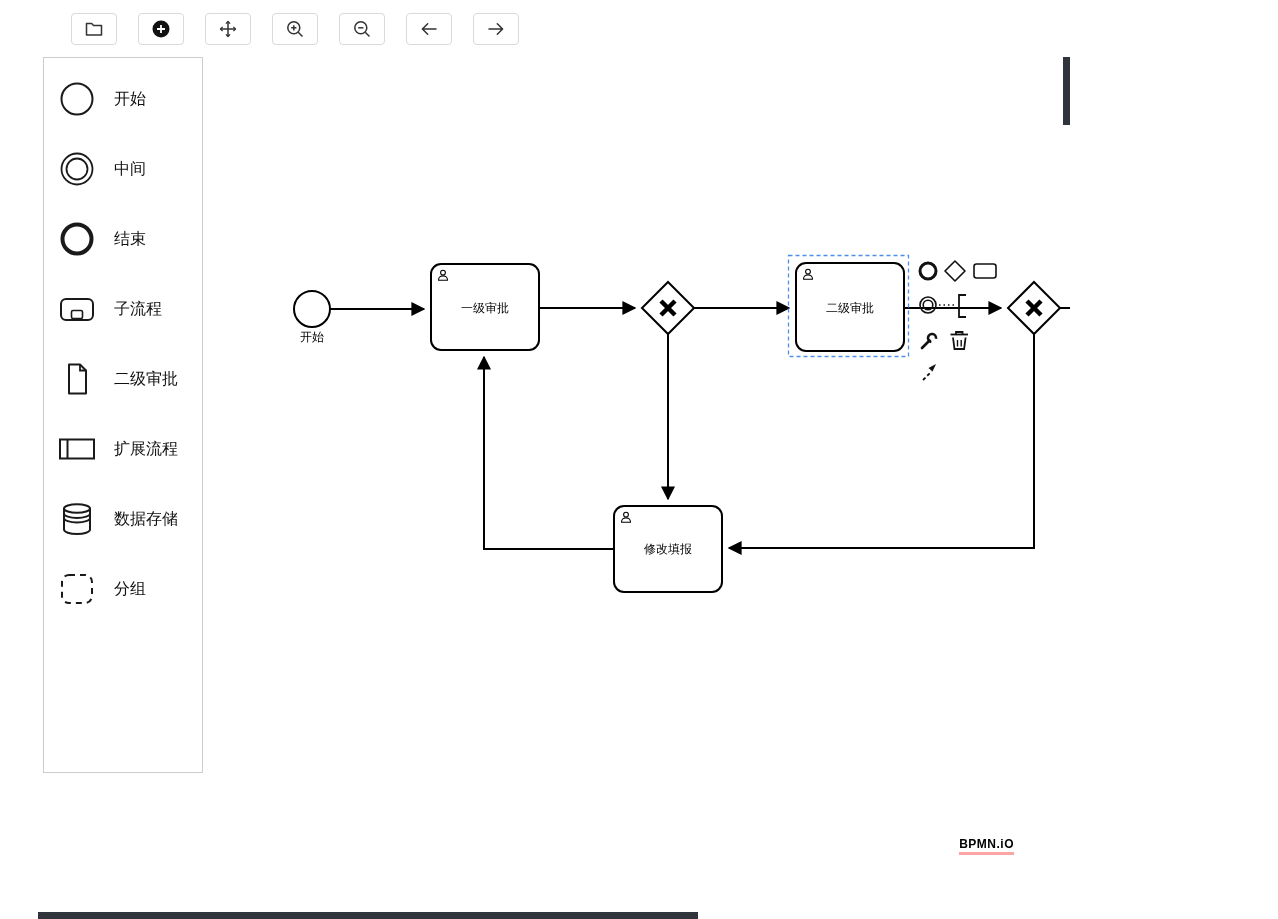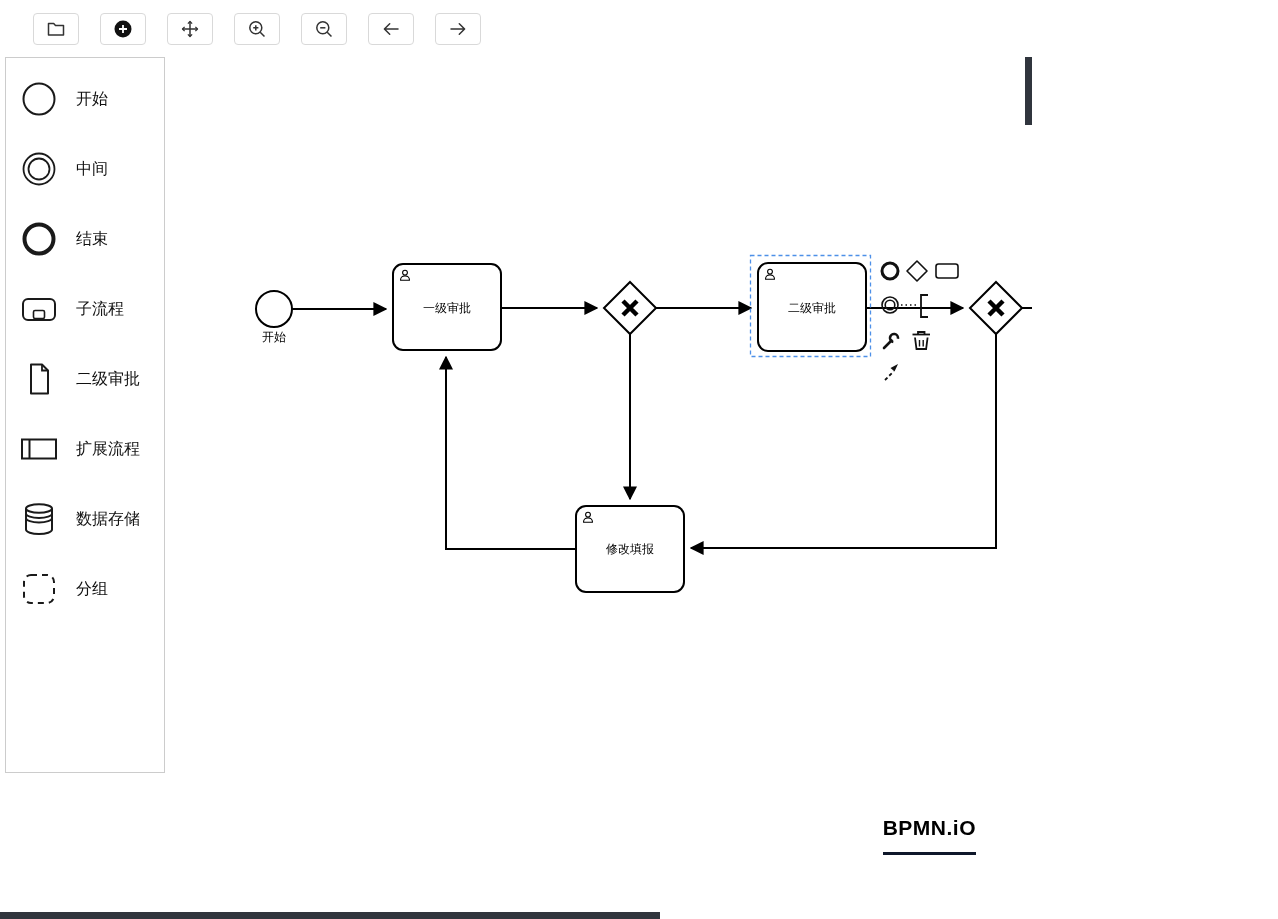--- a/index.html
+++ b/index.html
@@ -1,34 +1,34 @@
 <!DOCTYPE html>
 <html><head>
 <meta charset="utf-8">
 <style>
   html,body{margin:0;padding:0;background:#fff;}
   .app{position:relative;width:1032px;height:919px;background:#fff;overflow:hidden;
-       font-family:"Liberation Sans",sans-serif;}
+       font-family:"Liberation Sans",sans-serif;margin-left:38px;}
   
   .toolbar{position:absolute;top:0;left:0;right:0;height:57px;display:flex;align-items:center;
            gap:21px;padding-left:33px;background:#fff;z-index:3;}
   .tb-btn{width:46px;height:32px;border:1px solid #d9d9d9;border-radius:4px;background:#fff;
           display:flex;align-items:center;justify-content:center;cursor:pointer;padding:0;}
   
   .palette{position:absolute;top:57px;left:5px;width:160px;height:716px;background:#fff;
            border:1px solid #ccc;z-index:2;padding-top:6px;box-sizing:border-box;}
   .p-item{height:70px;display:flex;align-items:center;padding-left:13px;gap:17px;cursor:pointer;}
   .p-icon{width:40px;height:40px;display:flex;align-items:center;justify-content:center;}
   .p-label{font-size:16px;color:#111;}
   
   .canvas{position:absolute;left:0;top:0;z-index:1;}
   svg text{font-family:"Liberation Sans",sans-serif;fill:#000;}
   
-  .watermark{position:absolute;right:56px;bottom:64px;z-index:2;font-weight:bold;font-size:21px;
-             letter-spacing:.5px;color:#000;border-bottom:3px solid #0f172a;padding-bottom:12px;cursor:pointer;}
+  .watermark{position:absolute;right:56px;bottom:64px;z-index:2;font-weight:bold;font-size:12px;
+             letter-spacing:.5px;color:#000;border-bottom:3px solid #fca5a5;padding-bottom:1px;cursor:pointer;}
   
   .sb-v{position:absolute;top:57px;right:0;width:7px;height:68px;background:#30353d;z-index:4;}
   .sb-h{position:absolute;left:0;bottom:0;width:660px;height:7px;background:#30353d;z-index:4;}
 </style>
 </head>
 <body>
 
 <div class="app">
 
   <div class="toolbar">

